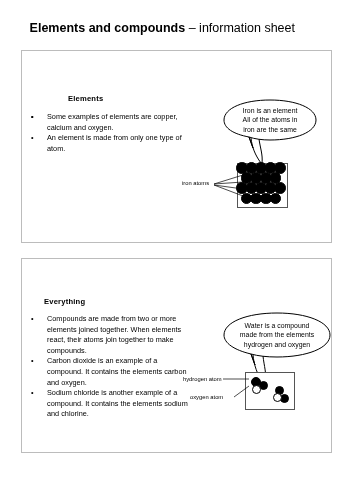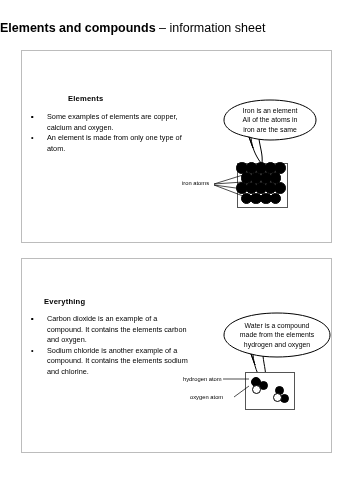--- a/index.html
+++ b/index.html
@@ -15,21 +15,21 @@
     color: #000000;
     overflow: hidden;
   }
 
   
   .sheet-title {
     position: absolute;
     left: 0;
     top: 20px;
     width: 295px;
-    text-align: left;
+    text-align: right;
     font-size: 12.5px;
     line-height: 16px;
     white-space: nowrap;
   }
   .sheet-title .t-bold { font-weight: bold; }
   .sheet-title .t-light { font-weight: normal; }
 
   
   .panel {
     position: absolute;
@@ -178,20 +178,21 @@
   <line x1="0" y1="14" x2="29" y2="25" stroke="#000000" stroke-width="0.7"></line>
 </svg>
 
 <div class="panel" id="panel-compounds"></div>
 
 <div class="section-heading" style="left:44px; top:297px;">Everything</div>
 
 <ul class="bullet-list" style="left:28px; top:314px;">
   <li class="bullet-item">
     <span class="dot">•</span>
+    <span>Compounds are made from two or more elements joined together. When elements react, their atoms join together to make compounds.</span>
   </li>
   <li class="bullet-item">
     <span class="dot">•</span>
     <span>Carbon dioxide is an example of a compound. It contains the elements carbon and oxygen.</span>
   </li>
   <li class="bullet-item">
     <span class="dot">•</span>
     <span>Sodium chloride is another example of a compound. It contains the elements sodium and chlorine.</span>
   </li>
 </ul>

